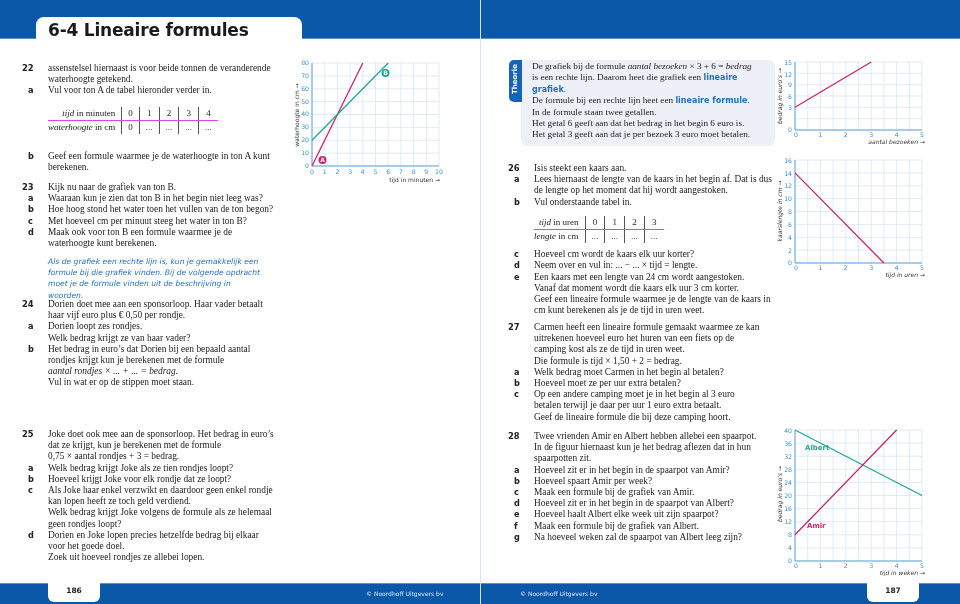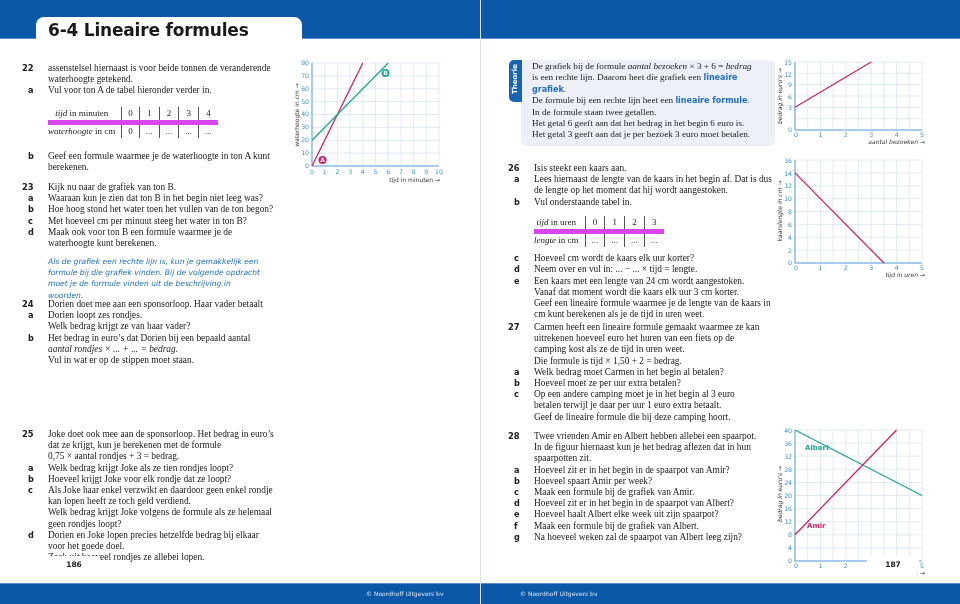--- a/index.html
+++ b/index.html
@@ -9,33 +9,33 @@
   .page.left { left: 0; text-decoration: underline; }
   .page.right { left: 481px; width: 479px; }
   .divider { position: absolute; left: 480px; top: 0; width: 1px; height: 604px; background: #d8e1ee; }
 
   .topbar { position: absolute; left: 0; top: 0; width: 100%; height: 39px; background: #0b58a8; border-bottom: 1px solid #5e8fcb; }
   .title-tab { position: absolute; left: 36px; top: 17px; width: 266px; height: 30px; background: #fff; border-radius: 8px 8px 0 0; }
   .title { position: absolute; left: 48px; top: 20px; font-family: "DejaVu Sans", sans-serif; font-weight: bold; font-size: 17px; color: #1a1a1a; letter-spacing: -0.2px; }
   .chapter { position: absolute; right: 18px; top: 11px; font-family: "DejaVu Sans", sans-serif; font-weight: bold; font-size: 13px; color: #fff; margin-top: 40px; }
 
   .footbar { position: absolute; left: 0; top: 583px; width: 100%; height: 21px; background: #0b58a8; border-top: 1px solid #5e8fcb; }
-  .pagenum-tab { position: absolute; top: 556px; width: 52px; height: 20px; background: #fff; border-radius: 0 0 6px 6px; font-family: "DejaVu Sans", sans-serif; font-weight: bold; font-size: 7.5px; text-align: center; line-height: 18px; color: #222; }
+  .pagenum-tab { position: absolute; top: 582px; width: 52px; height: 20px; background: #fff; border-radius: 0 0 6px 6px; font-family: "DejaVu Sans", sans-serif; font-weight: bold; font-size: 7.5px; text-align: center; line-height: 18px; color: #222; }
   .copyright { position: absolute; top: 590px; font-family: "DejaVu Sans", sans-serif; font-size: 6px; color: #dbe6f5; }
 
   .ex { position: absolute; font-size: 9.4px; line-height: 11.2px; }
   .row { position: relative; padding-left: 26px; }
   .num { position: absolute; left: 0; top: 0; font-family: "DejaVu Sans", sans-serif; font-weight: bold; font-size: 8.4px; }
   .let { position: absolute; left: 6px; top: 0; font-family: "DejaVu Sans", sans-serif; font-weight: bold; font-size: 8.2px; }
   i.m { font-style: italic; }
 
   table.vt { border-collapse: collapse; font-size: 9px; margin: 6px 0 0 26px; }
   table.vt td { padding: 1px 6px; border-left: 1px solid #555; text-align: center; height: 13px; }
   table.vt td:first-child { border-left: none; text-align: right; padding-left: 0; }
-  table.vt tr:first-child td { border-bottom: 5px solid #d946ef; text-align: center; }
+  table.vt tr:first-child td { border-bottom: 1px solid #d946ef; }
 
   .tip { position: absolute; left: 48px; top: 256px; width: 220px; font-family: "DejaVu Sans", sans-serif; font-style: italic; font-size: 7.6px; line-height: 11.2px; color: #1f6fc2; }
 
   .theory { position: absolute; left: 40px; top: 60px; width: 254px; height: 86px; background: #eef0f8; border-radius: 6px; }
   .theory-tab { position: absolute; left: 28px; top: 60px; width: 13px; height: 42px; background: #1764b5; border-radius: 5px 0 0 5px; }
   .theory-tab span { position: absolute; left: -14px; top: 15px; transform: rotate(-90deg); color: #fff; font-family: "DejaVu Sans", sans-serif; font-weight: bold; font-size: 7px; width: 40px; text-align: center; }
   .theory-text { position: absolute; left: 51px; top: 61px; width: 245px; font-size: 9.2px; line-height: 11.4px; }
   .blue-b { color: #1f6fc2; font-family: "DejaVu Sans", sans-serif; font-weight: bold; font-size: 8px; margin-top: 32px; }
 
   svg text { font-family: "DejaVu Sans", sans-serif; }
@@ -114,29 +114,31 @@
   <div class="tip">
     <div>Als de grafiek een rechte lijn is, kun je gemakkelijk een</div>
       <div>formule bij die grafiek vinden. Bij de volgende opdracht</div>
       <div>moet je de formule vinden uit de beschrijving in woorden.</div>
   </div>
 
   <div class="ex" style="left:22px; top:299px; width:262px;">
     <div class="row">
         <span class="num">24</span>
         <div>Dorien doet mee aan een sponsorloop. Haar vader betaalt</div>
+        <div>haar vijf euro plus € 0,50 per rondje.</div>
       </div>
     <div class="row">
         <span class="let">a</span>
         <div>Dorien loopt zes rondjes.</div>
         <div>Welk bedrag krijgt ze van haar vader?</div>
       </div>
     <div class="row">
         <span class="let">b</span>
         <div>Het bedrag in euro’s dat Dorien bij een bepaald aantal</div>
+        <div>rondjes krijgt kun je berekenen met de formule</div>
         <div style="font-style:italic;">aantal rondjes × ... + ... = bedrag.</div>
         <div>Vul in wat er op de stippen moet staan.</div>
       </div>
   </div>
 
   <div class="ex" style="left:22px; top:397px; width:262px;margin-top:32px;">
     <div class="row">
         <span class="num">25</span>
         <div>Joke doet ook mee aan de sponsorloop. Het bedrag in euro’s</div>
         <div>dat ze krijgt, kun je berekenen met de formule</div>

